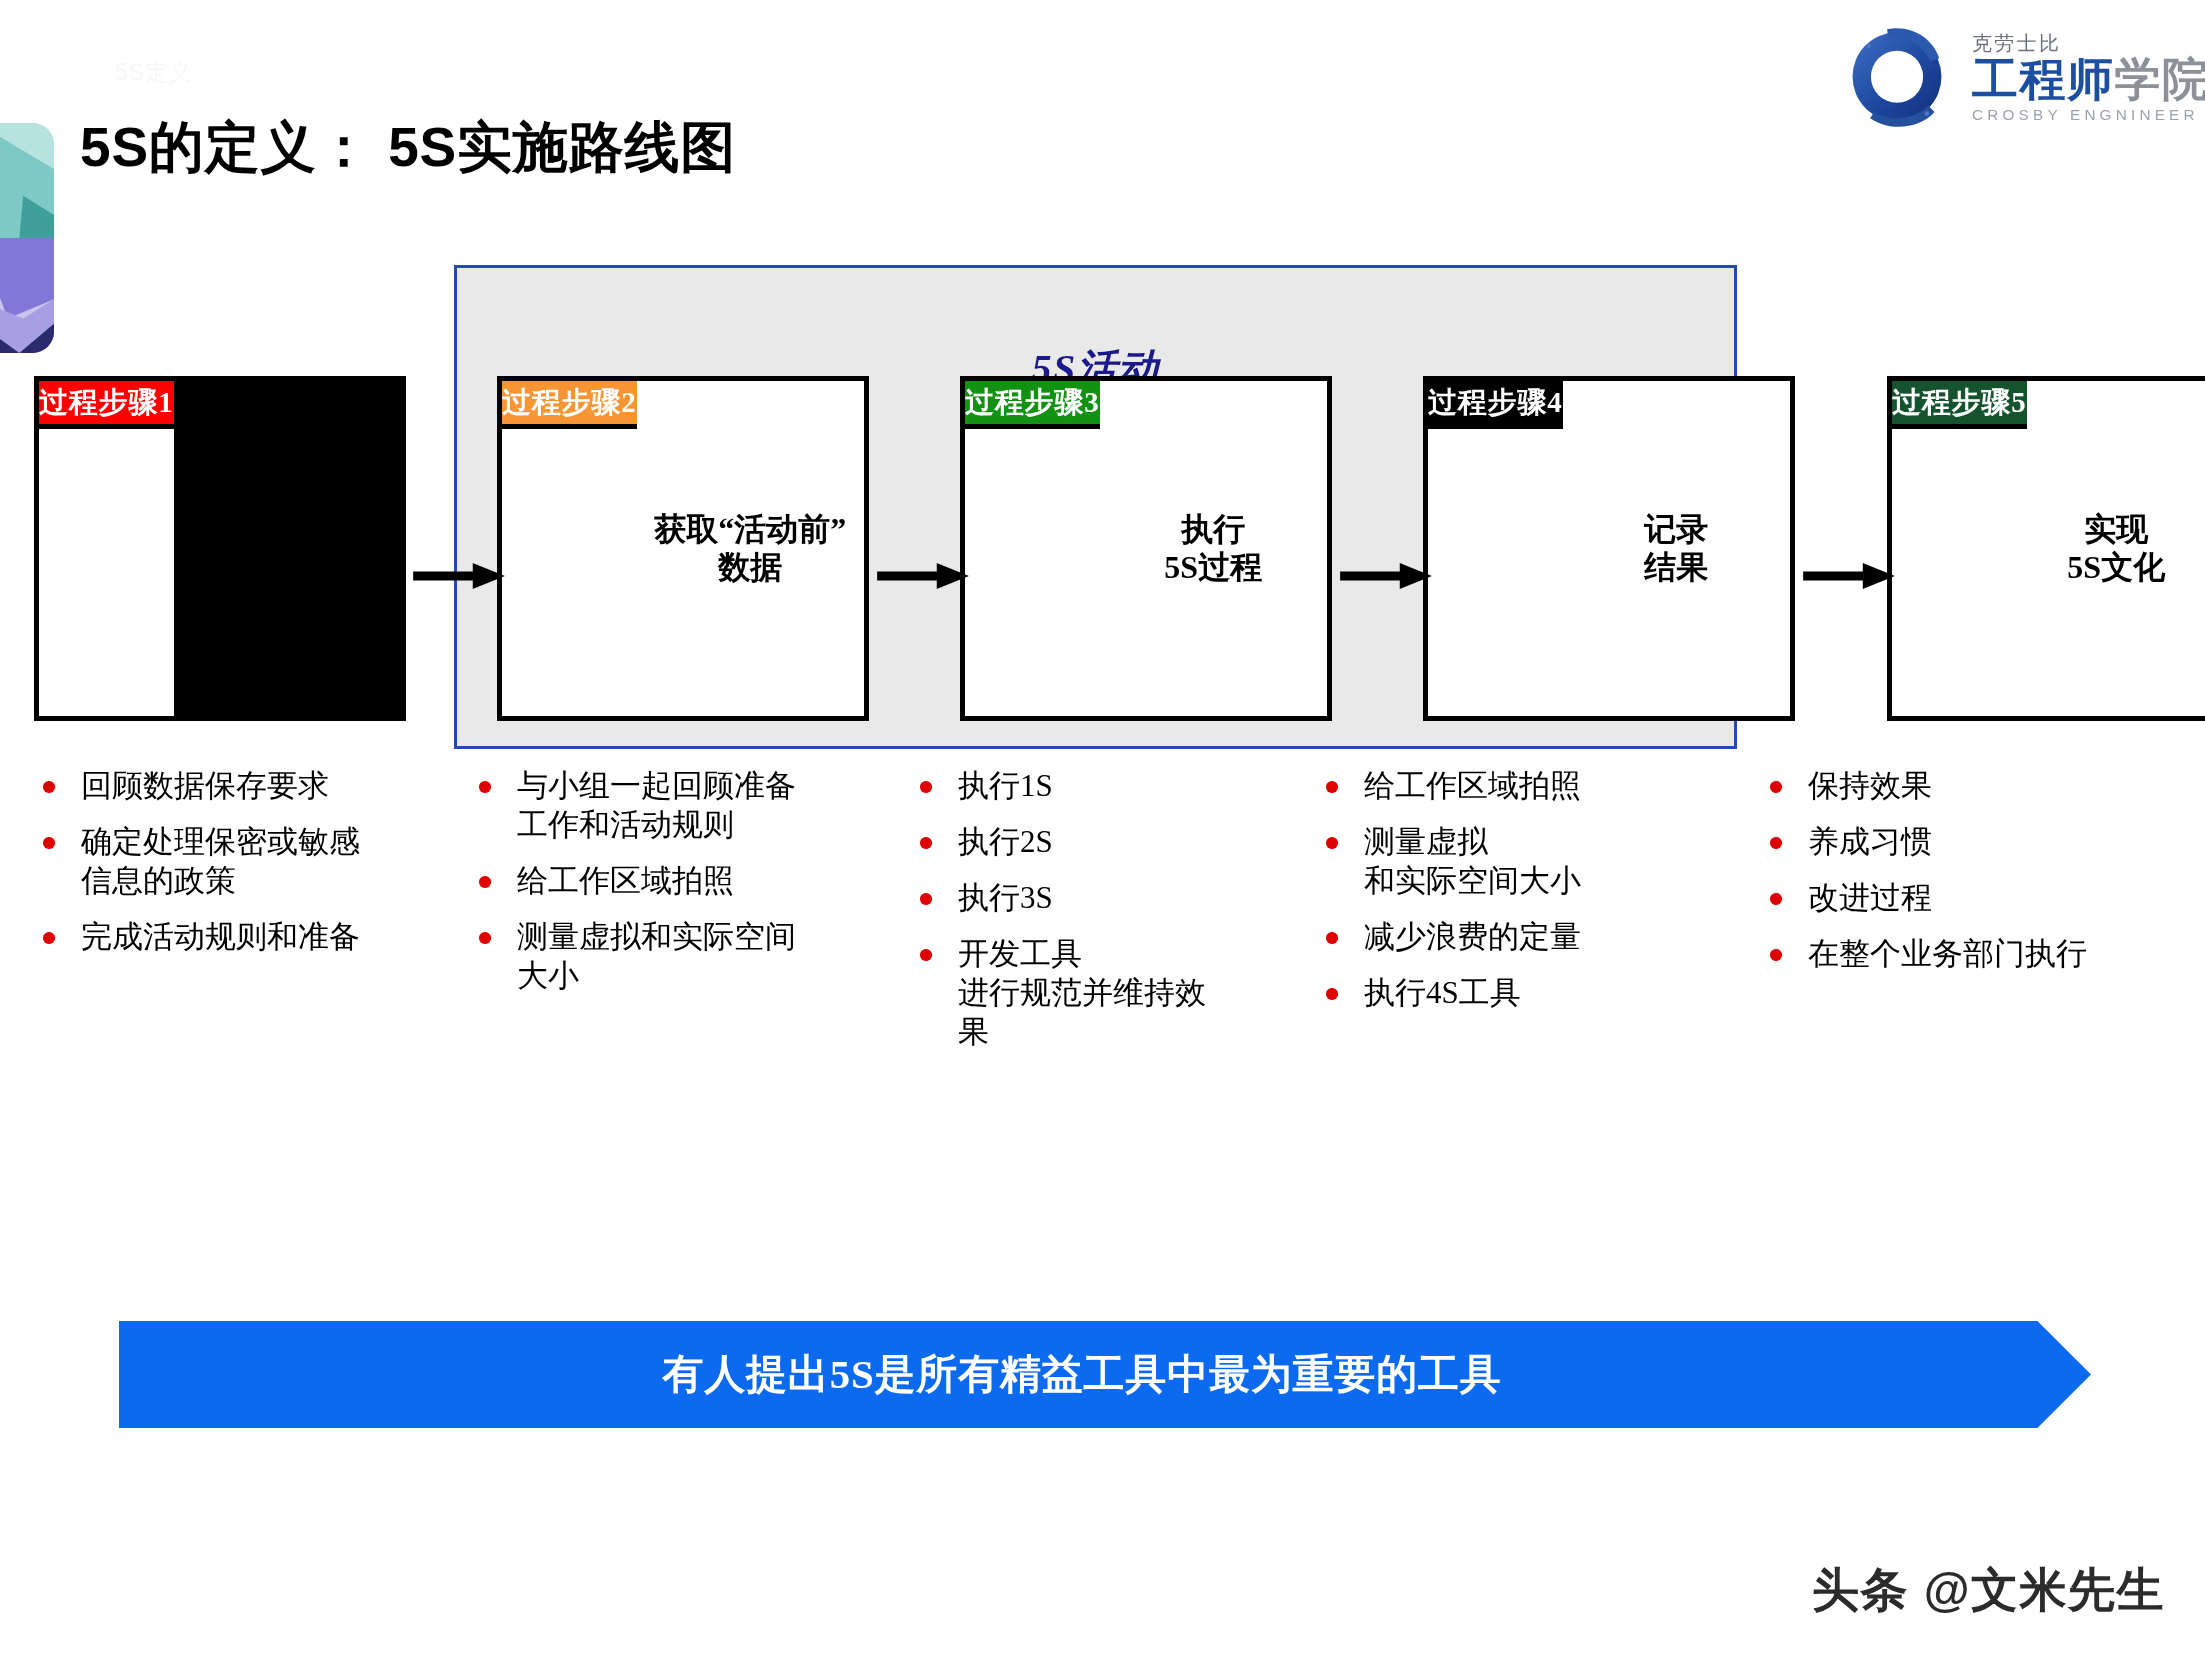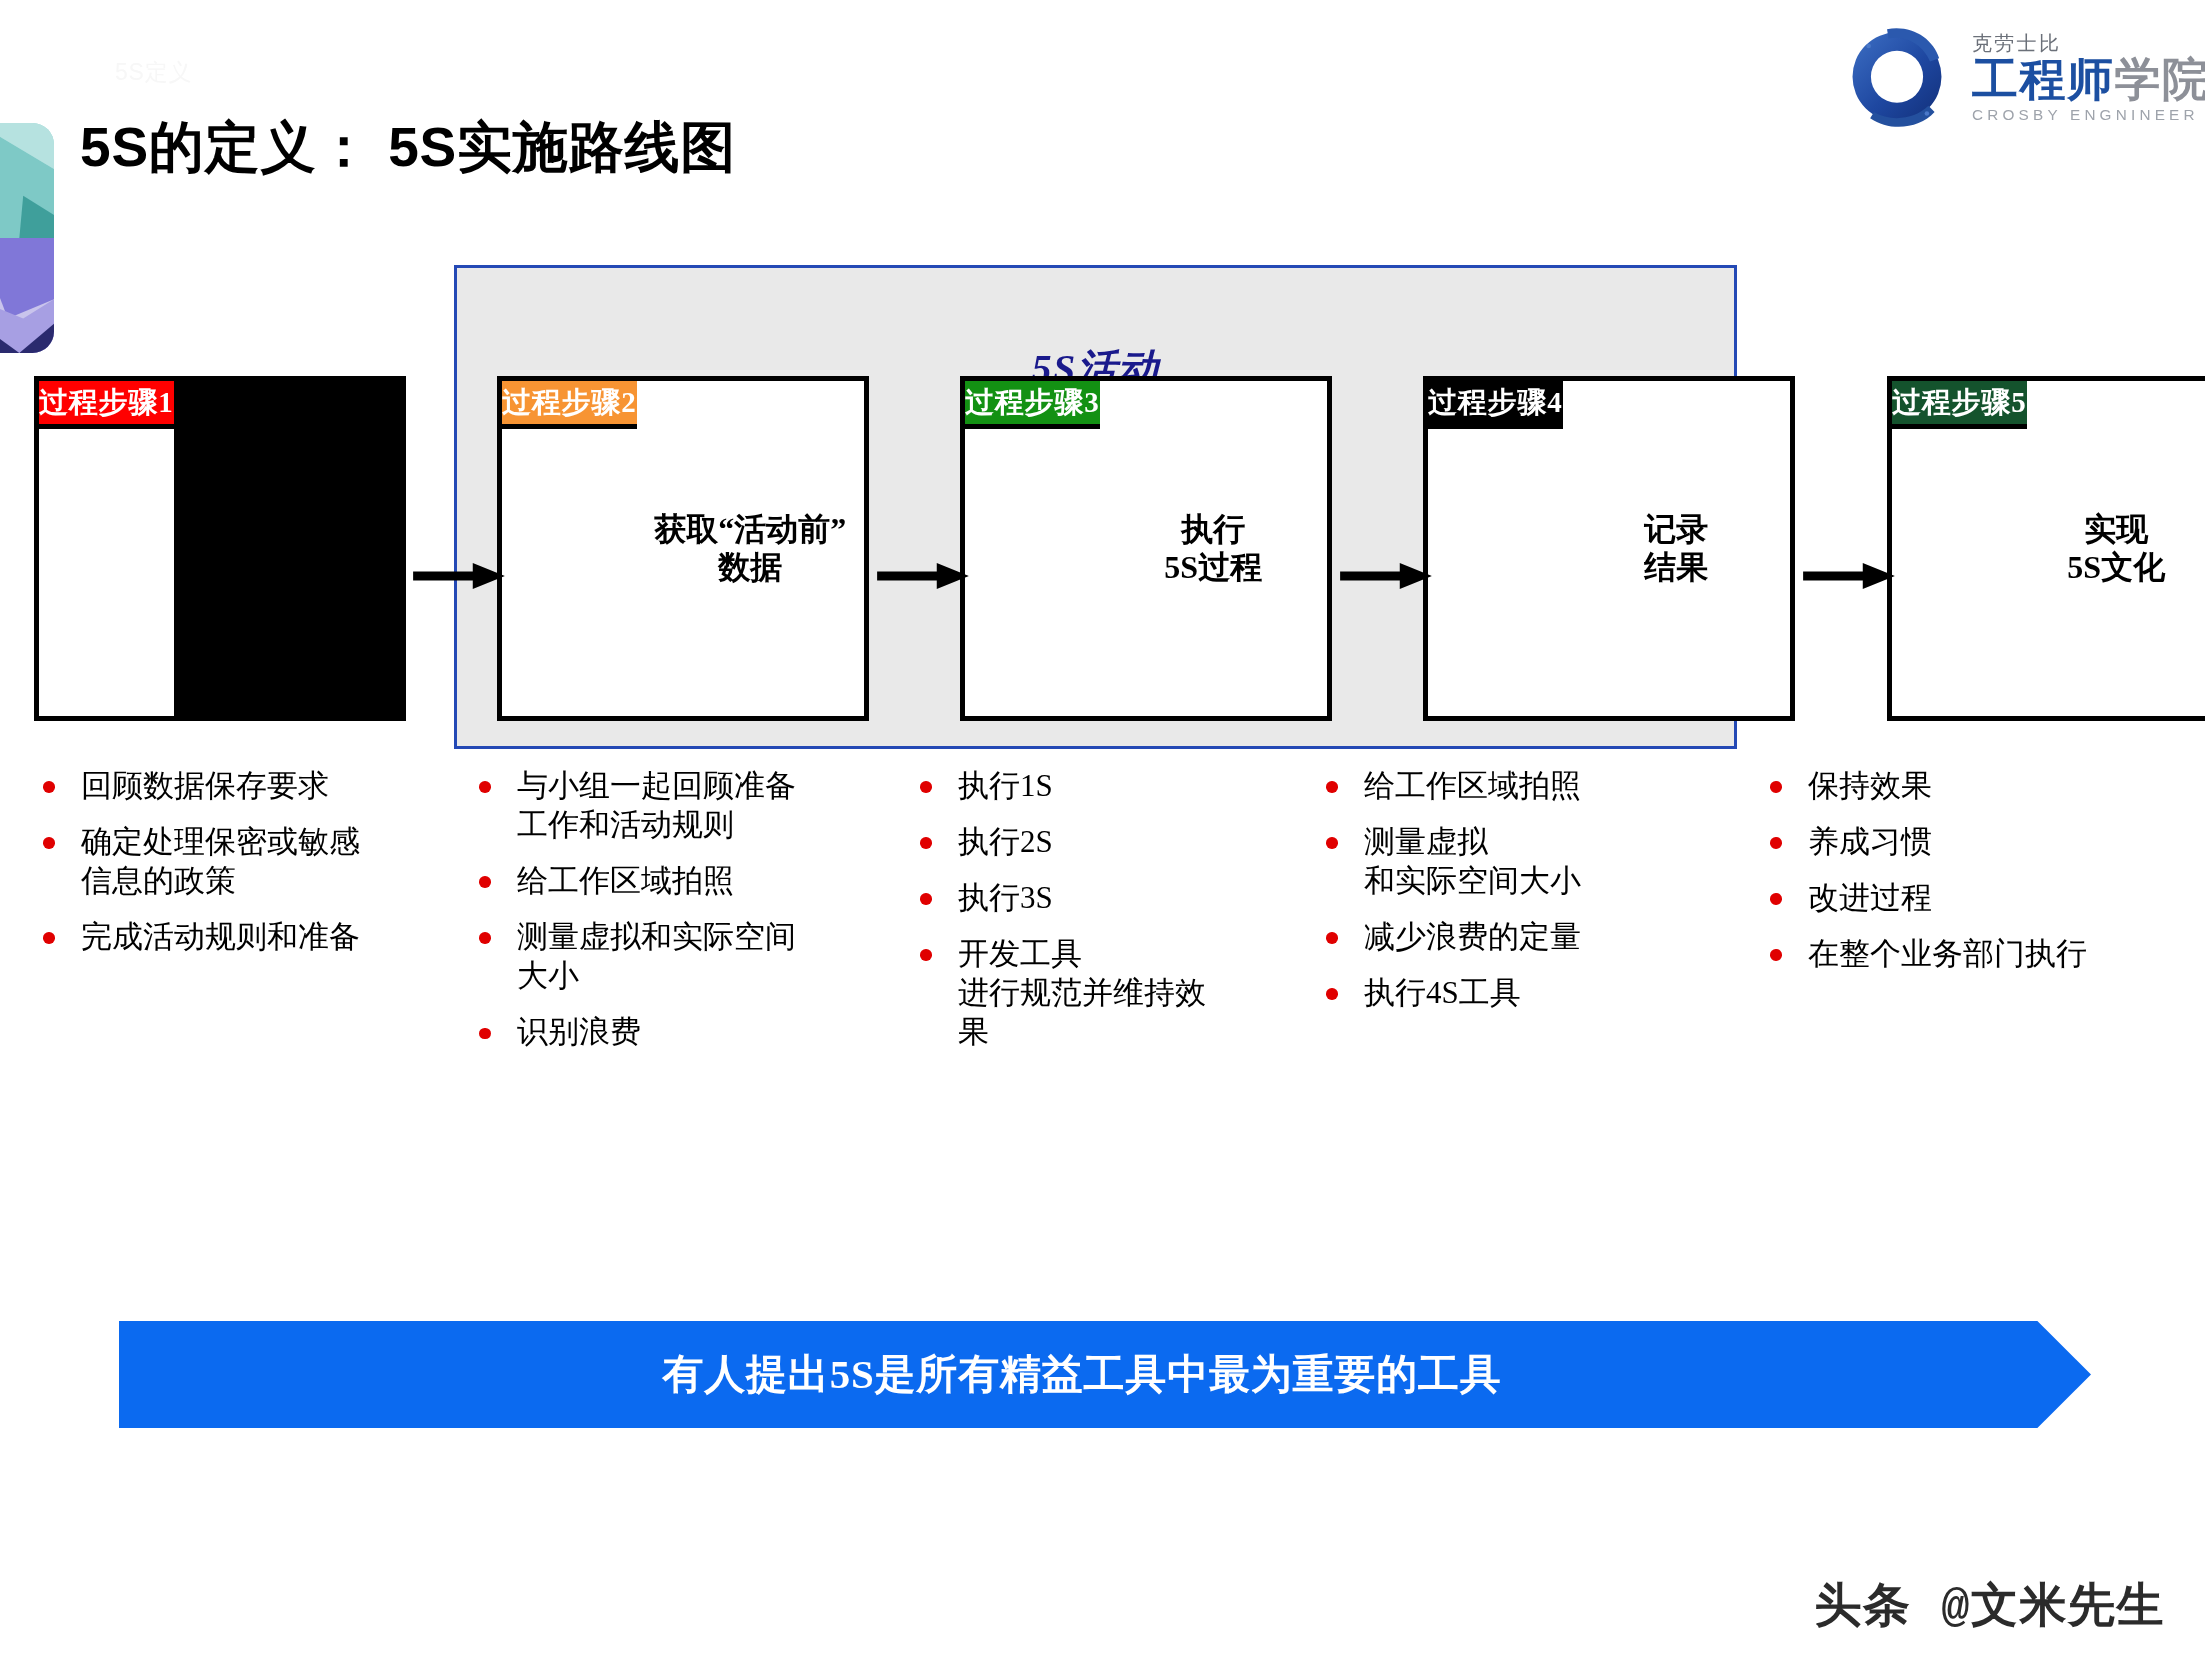--- a/index.html
+++ b/index.html
@@ -135,23 +135,23 @@
   .banner svg{position:absolute;inset:0;width:100%;height:100%;}
   .banner-text{
     position:absolute;left:0;right:46px;top:0;height:107px;
     display:flex;align-items:center;justify-content:center;
     color:#ffffff;font-size:41px;font-weight:bold;letter-spacing:0.8px;
     font-family:"Liberation Serif","DejaVu Serif",serif;
   }
 
   
   .bottom-wm{
-    position:absolute;right:40px;bottom:17px;
+    position:absolute;right:40px;bottom:32px;
     font-size:47px;font-weight:bold;color:#2b2b2b;letter-spacing:1.5px;
-    font-family:Liberation Mono, monospace;
+    font-family:Liberation Sans, sans-serif;
     white-space:nowrap;
   }
 </style>
 </head>
 <body>
 
 <div class="slide">
 
   <div class="left-deco">
     <svg viewBox="0 0 100 300" preserveAspectRatio="none">
@@ -265,21 +265,20 @@
       </ul>
     </div>
 
     <div class="bcol c2">
       <ul>
         <li>与小组一起回顾准备
 工作和活动规则</li>
         <li>给工作区域拍照</li>
         <li>测量虚拟和实际空间
 大小</li>
-        <li>识别浪费</li>
       </ul>
     </div>
 
     <div class="bcol c3">
       <ul>
         <li>执行1S</li>
         <li>执行2S</li>
         <li>执行3S</li>
         <li>开发工具
 进行规范并维持效

